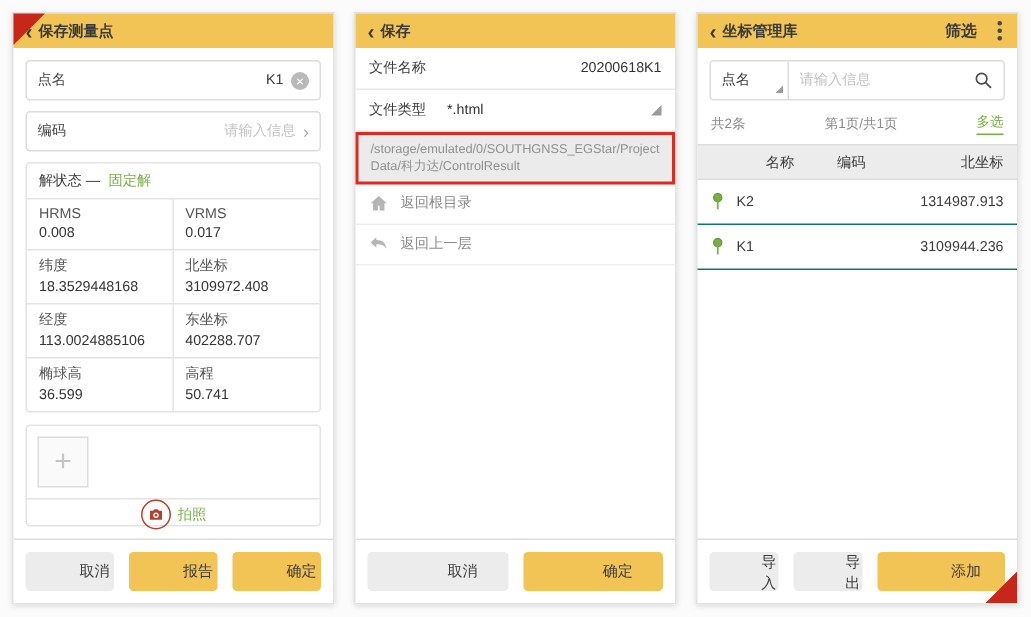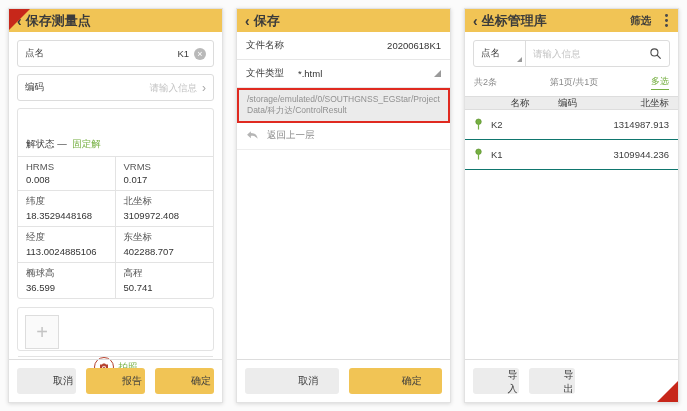--- a/index.html
+++ b/index.html
@@ -7,21 +7,21 @@
     font-family:"Liberation Sans","DejaVu Sans",sans-serif;
     background:#fbfbfb; color:var(--text_dark,#3c3c3c); }
   .stage { display:flex; gap:13px; padding:8px; }
   .card { position:relative; width:215px; height:395px; background:#fff;
     border:1px solid #e2e2e2; box-shadow:0 1px 4px rgba(0,0,0,.14);
     display:flex; flex-direction:column; font-size:9.5px; }
   
   .hd { height:23px; background:var(--accent); display:flex; align-items:center;
     padding:0 8px; flex:0 0 auto; }
   .hd .back { font-size:14px; font-weight:bold; line-height:1; margin-right:4px; color:#3b3b3b; }
-  .hd-title { font-size:13px; font-weight:bold; color:#3b3b3b; }
+  .hd-title { font-size:10px; font-weight:bold; color:#3b3b3b; }
   .hd .spacer { flex:1; }
   .hd-action { font-size:10.5px; font-weight:bold; color:#3b3b3b; margin-right:12px; }
   .dots { display:flex; flex-direction:column; gap:2.5px; padding:2px; }
   .dots i { width:2.8px; height:2.8px; border-radius:50%; background:#4a4a4a; display:block; }
   
   .corner-tl { position:absolute; top:0; left:0; width:0; height:0; z-index:5;
     border-top:21px solid var(--red); border-right:21px solid transparent; }
   .corner-br { position:absolute; bottom:0; right:0; width:0; height:0; z-index:5;
     border-bottom:21px solid var(--red); border-left:21px solid transparent; }
   
@@ -29,21 +29,21 @@
   .input-row { border:1px solid var(--border); border-radius:3px; height:27px;
     display:flex; align-items:center; padding:0 7px; margin-bottom:7px; background:#fff; }
   .input-row .lbl { color:#444; }
   .val-input { flex:1; border:none; outline:none; text-align:right; font-size:9.5px;
     color:#3c3c3c; background:transparent; min-width:0; font-family:inherit; }
   .val-input::placeholder { color:var(--placeholder); }
   .close-circle { width:12px; height:12px; border-radius:50%; background:#b9b9b9; color:#fff;
     font-size:9px; line-height:12px; text-align:center; margin-left:5px; flex:0 0 auto; }
   .chev { color:#a9a9a9; font-size:12px; margin-left:5px; }
   .panel { border:1px solid var(--panel_border); border-radius:3px; background:#fff; }
-  .sol-row { padding:5px 8px;margin-top:24px; }
+  .sol-row { padding:5px 8px; }
   .sol-row .green { margin-left:3px; }
   .green { color:var(--green); }
   .sol-grid { display:grid; grid-template-columns:1fr 1fr; border-top:1px solid var(--panel_border); }
   .cell { padding:4px 8px 5px; border-bottom:1px solid var(--panel_border); }
   .cell:nth-child(odd) { border-right:1px solid var(--panel_border); }
   .cell:nth-last-child(-n+2) { border-bottom:none; }
   .cell .cl { color:#555; margin-bottom:2px; }
   .cell .cv { color:#333; }
   .photo { margin-top:8px; flex:1; display:flex; flex-direction:column; min-height:0; }
   .photo-area { padding:7px; flex:1; }
@@ -81,21 +81,21 @@
   .seg .corner-dd-sm { position:absolute; right:3px; bottom:4px; width:0; height:0;
     border-left:5px solid transparent; border-bottom:5px solid #9a9a9a; }
   .search-input { flex:1; border:none; outline:none; font-size:9.5px; padding:0 7px;
     min-width:0; background:transparent; font-family:inherit; color:#3c3c3c; }
   .search-input::placeholder { color:var(--placeholder); }
   .mag { margin:0 7px; flex:0 0 auto; }
   .stats { display:flex; align-items:center; padding:0 9px 6px; color:#8a8a8a; font-size:9px; flex:0 0 auto; }
   .stats .mid { flex:1; text-align:center; }
   .multi { color:var(--green); border-bottom:1px solid var(--green); padding-bottom:1px; }
   .thead,.trow { display:grid; grid-template-columns:26px 58px 1fr 92px; align-items:center; flex:0 0 auto; }
-  .thead { background:var(--table_head_bg); height:14px; border-top:1px solid #ddd;
+  .thead { background:var(--table_head_bg); height:24px; border-top:1px solid #ddd;
     border-bottom:1px solid #ddd; color:#3c3c3c; }
   .thead .c-name,.thead .c-code { text-align:center; }
   .c-north { text-align:right; padding-right:9px; }
   .trow { height:30px; border-bottom:1px solid #0f766e; color:#3c3c3c; }
   .trow .pin { display:flex; justify-content:center; }
   .trow .c-code { text-align:center; color:#666; }
 </style>
 </head>
 <body>
 
@@ -202,20 +202,26 @@
     <div class="line-row">
       <span class="lbl">文件类型</span>
       <span class="ftype">*.html</span>
       <span class="corner-dd"></span>
     </div>
 
     <div class="path-box">
       <span>/storage/emulated/0/SOUTHGNSS_EGStar/ProjectData/科力达/ControlResult</span>
     </div>
 
+    <div class="nav-row">
+      <svg width="13" height="13" viewBox="0 0 24 24">
+        <path fill="#b5b5b5" d="M12 3 2 12h3v9h6v-6h2v6h6v-9h3z"></path>
+      </svg>
+      <span>返回根目录</span>
+    </div>
 
     <div class="nav-row">
       <svg width="13" height="13" viewBox="0 0 24 24">
         <path fill="#b5b5b5" d="M9 4 2 10.5 9 17v-4.3c6.2-.2 9.6 1.3 12.5 5.3-.8-7.2-5-10.5-12.5-10.7z"></path>
       </svg>
       <span>返回上一层</span>
     </div>
 
     <div class="fill"></div>
 
@@ -286,16 +292,17 @@
       <span class="c-name-v">K1</span>
       <span class="c-code"></span>
       <span class="c-north">3109944.236</span>
     </div>
 
     <div class="fill"></div>
 
     <footer class="btnbar">
       <button class="btn gray w-fix">导入</button>
       <button class="btn gray w-fix">导出</button>
+      <button class="btn yellow">添加</button>
     </footer>
   </section>
 
 </div>
 
 </body></html>

